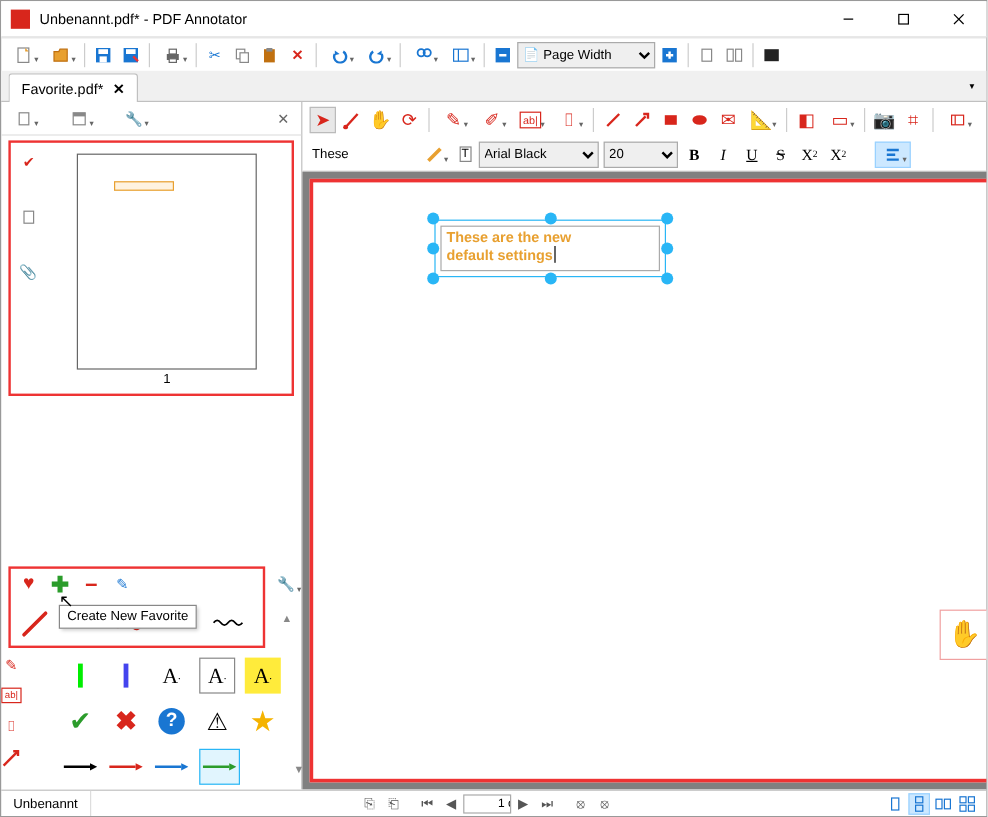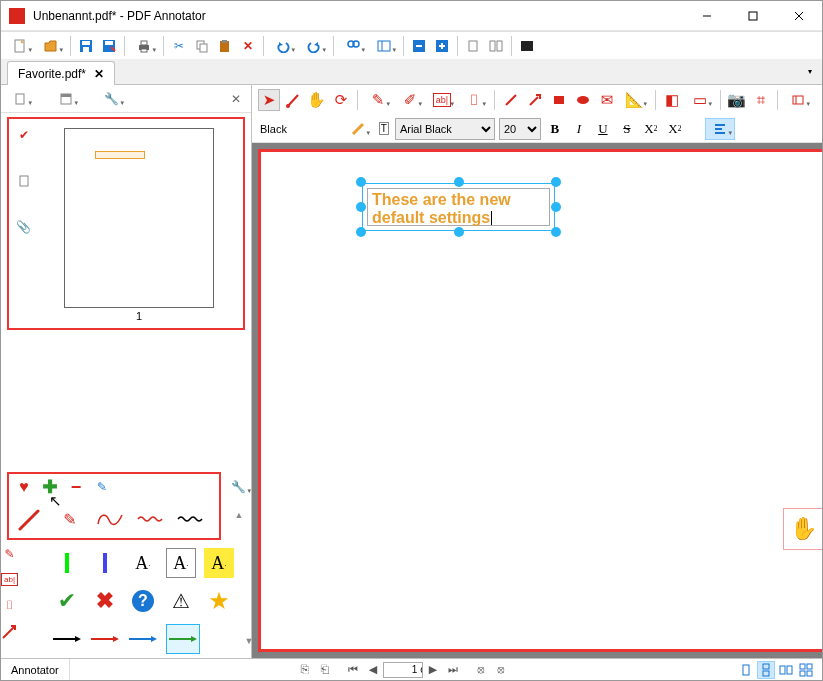--- a/index.html
+++ b/index.html
@@ -64,21 +64,21 @@
   .tool-tb2 { height: 28px; display: flex; align-items: center; padding: 0 6px; gap: 4px; border-bottom: 1px solid #e0e0e0;}
   .big-cursor { width: 30px; display:flex; align-items:center; justify-content:center; font-size: 22px; color: #e33;}
   .tool-icon { color: #d8261c; font-size: 15px;}
   .fmt-btn { width: 20px; height: 20px; display: flex; align-items: center; justify-content: center; font-family: "Times New Roman", serif; font-size: 13px; cursor: default;}
   .tool-label { padding: 0 8px 0 2px; font-size: 11px;}
   
   .doc-area { flex: 1; background: #808080; padding: 6px; position: relative; overflow: hidden;}
   .doc-border { width: 100%; height: 100%; border: 3px solid #e33; background: #fff; position: relative;}
   .textbox-sel { position: absolute; left: 95px; top: 25px; width: 205px; height: 60px;}
   .sel-border { position: absolute; inset: 6px; border: 1px solid #29b6f6;}
-  .inner-txt { position: absolute; inset: 11px 11px 11px 11px; border: 1px solid #aaa; padding: 2px 4px; font-family: "Arial Black", sans-serif; font-size: 16px; font-weight: 900; color: #e8a030;}
+  .inner-txt { position: absolute; inset: 11px 11px 11px 11px; border: 1px solid #aaa; padding: 2px 4px; font-family: "Arial Black", sans-serif; font-size: 12px; font-weight: 900; color: #e8a030;}
   .inner-txt .cursor-line::after { content:""; display: inline-block; width: 1px; height: 14px; background: #000; vertical-align: -2px; margin-left: 1px;}
   .handle { width: 10px; height: 10px; background: #29b6f6; border-radius: 50%; position: absolute;}
   .h-tl { top: 0; left: 0;} .h-tc { top: 0; left: 50%; transform: translateX(-50%);} .h-tr { top: 0; right: 0;}
   .h-ml { top: 50%; left: 0; transform: translateY(-50%);} .h-mr { top: 50%; right: 0; transform: translateY(-50%);}
   .h-bl { bottom: 0; left: 0;} .h-bc { bottom: 0; left: 50%; transform: translateX(-50%);} .h-br { bottom: 0; right: 0;}
   
   .hand-btn { position: absolute; right: 28px; bottom: 108px; width: 42px; height: 42px; border: 1px solid #f0a0a0; display:flex; align-items:center; justify-content:center; color: #f08080; font-size: 22px; background: #fff;}
   
   
   .statusbar { height: 22px; border-top: 1px solid #c0c0c0; display: flex; align-items: center; font-size: 11px;}
@@ -197,20 +197,23 @@
           <line x1="5" y1="2" x2="5" y2="12" stroke="#1976d2"></line>
         </svg>
       </div>
     <div class="tb-sep"></div>
     <div class="tb-btn">
         <svg width="14" height="14">
           <rect x="1" y="1" width="12" height="12" fill="#1976d2"></rect>
           <line x1="4" y1="7" x2="10" y2="7" stroke="#fff" stroke-width="2"></line>
         </svg>
       </div>
+    <select class="tb-select" style="width:115px">
+      <option>📄 Page Width</option>
+    </select>
     <div class="tb-btn">
         <svg width="14" height="14">
           <rect x="1" y="1" width="12" height="12" fill="#1976d2"></rect>
           <line x1="4" y1="7" x2="10" y2="7" stroke="#fff" stroke-width="2"></line>
           <line x1="7" y1="4" x2="7" y2="10" stroke="#fff" stroke-width="2"></line>
         </svg>
       </div>
     <div class="tb-sep"></div>
     <div class="tb-btn">
         <svg width="14" height="14">
@@ -290,20 +293,21 @@
 
       <div style="position:relative;">
         <div style="display:flex;">
         <div class="fav-panel-wrap" style="flex:1">
           <div class="fav-head">
             <div class="tb-btn" style="color:#d8261c;font-size:16px;">♥</div>
             <div class="tb-btn" style="color:#2b9c2b;font-size:18px;font-weight:bold;">✚</div>
             <div class="tb-btn" style="color:#d8261c;font-size:18px;font-weight:bold;">−</div>
             <div class="tb-btn" style="color:#1976d2;">✎</div>
             <span class="cursor-arrow">↖</span>
+            <div class="tooltip">Create New Favorite</div>
           </div>
           <div class="fav-body-row">
             <div class="fav-item">
                   <svg width="24" height="24">
                     <path d="M2 22 L20 4" stroke="#d8261c" stroke-width="3" stroke-linecap="round"></path>
                   </svg>
                 </div>
             <div class="fav-item" style="color:#d8261c">✎</div>
             <div class="fav-item">
                   <svg width="26" height="18">
@@ -472,32 +476,32 @@
             <svg width="14" height="14">
               <rect x="2" y="3" width="10" height="8" fill="none" stroke="#d8261c"></rect>
               <line x1="5" y1="3" x2="5" y2="11" stroke="#d8261c"></line>
             </svg>
           </div>
         <div style="flex:1"></div>
         <div class="big-cursor">➤</div>
       </div>
 
       <div class="tool-tb2">
-        <span class="tool-label">Black</span>
+        <span class="tool-label">These</span>
         <div style="width:40px"></div>
         <div class="tb-btn dd">
             <svg width="14" height="14">
               <path d="M2 12 L12 2" stroke="#e8a030" stroke-width="3"></path>
             </svg>
           </div>
         <div class="tb-btn" style="width:14px">
             <span style="border:1px solid #888;font-size:10px;padding:0 1px;">T</span>
           </div>
         <select class="tb-select" style="width:100px"><option>Arial Black</option></select>
-        <select class="tb-select" style="width:42px"><option>20</option></select>
+        <select class="tb-select" style="width:62px"><option>20</option></select>
         <div class="fmt-btn">
             <b>B</b>
           </div>
         <div class="fmt-btn">
             <i>I</i>
           </div>
         <div class="fmt-btn">
             <u>U</u>
           </div>
         <div class="fmt-btn">
@@ -534,21 +538,21 @@
             <div class="handle h-bc"></div>
             <div class="handle h-br"></div>
           </div>
         </div>
         <div class="hand-btn">✋</div>
       </div>
     </div>
   </div>
 
   <div class="statusbar">
-    <div class="cell">Annotator</div>
+    <div class="cell">Unbenannt</div>
     <div class="spacer"></div>
     <div class="sb-btn">⎘</div>
     <div class="sb-btn">⎗</div>
     <div style="width:8px"></div>
     <div class="sb-btn">⏮</div>
     <div class="sb-btn">◀</div>
     <input class="page-input" value="1 of 1" style="">
     <div class="sb-btn">▶</div>
     <div class="sb-btn">⏭</div>
     <div style="width:8px"></div>

